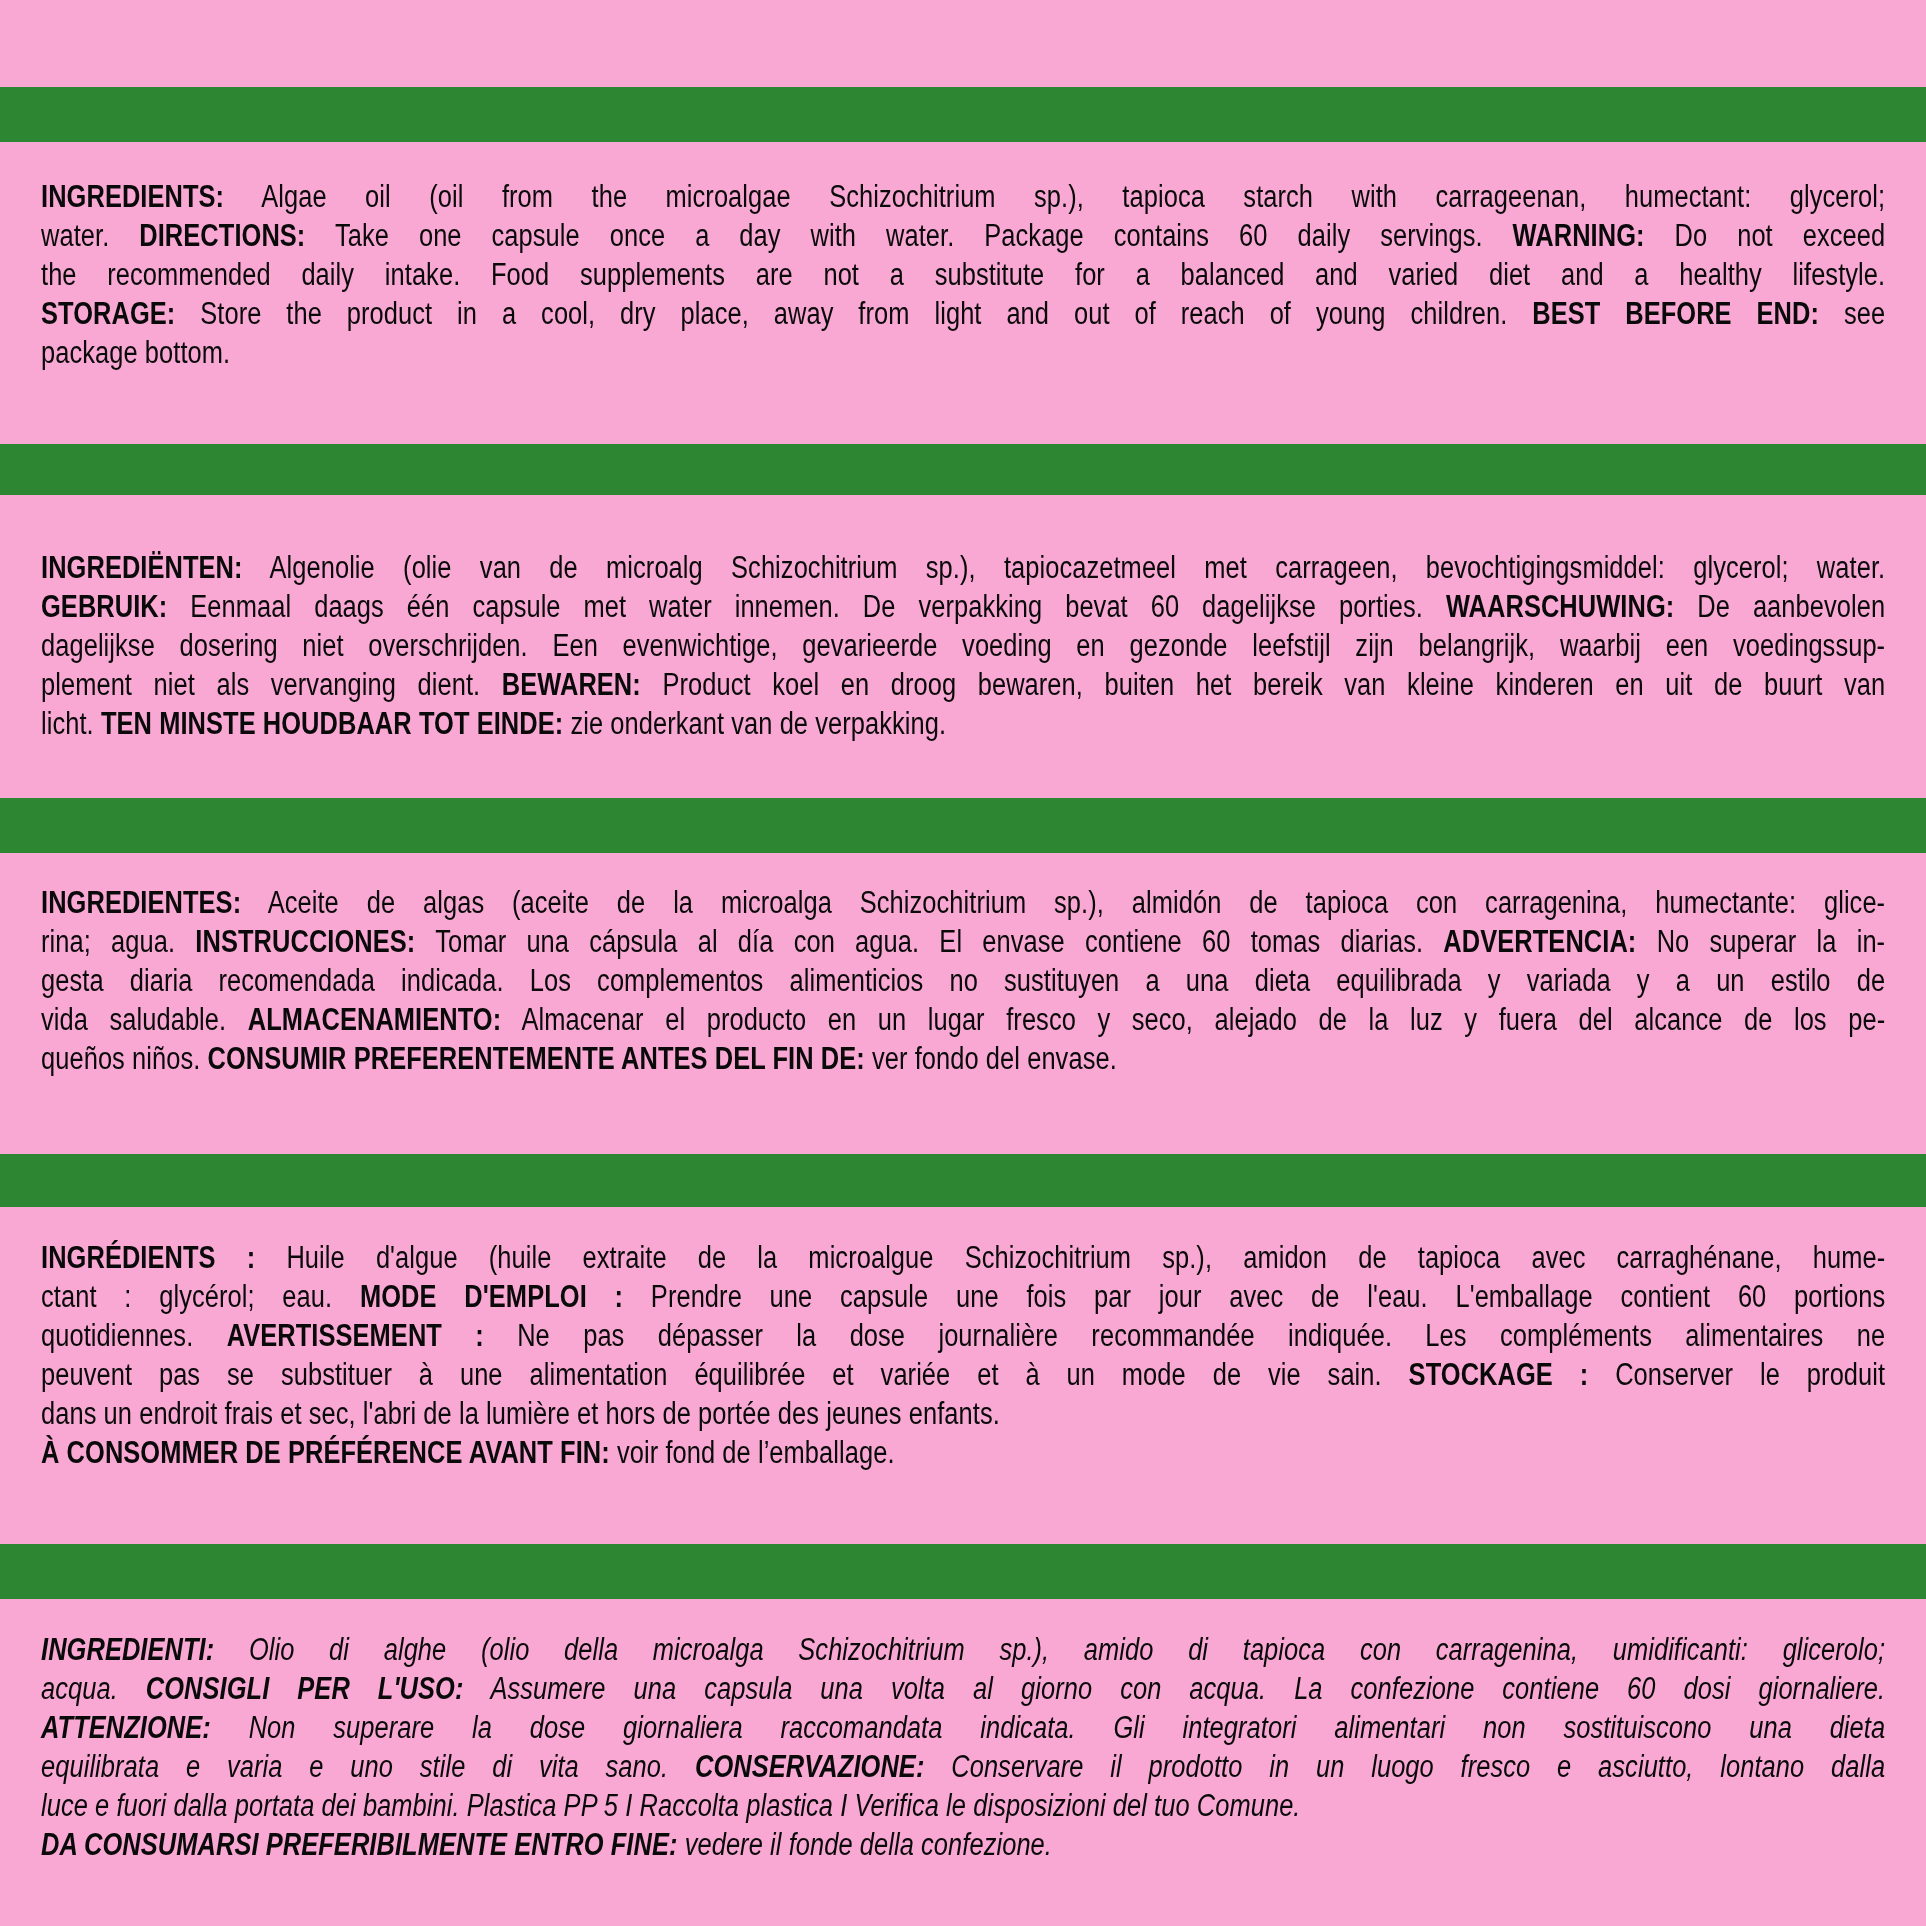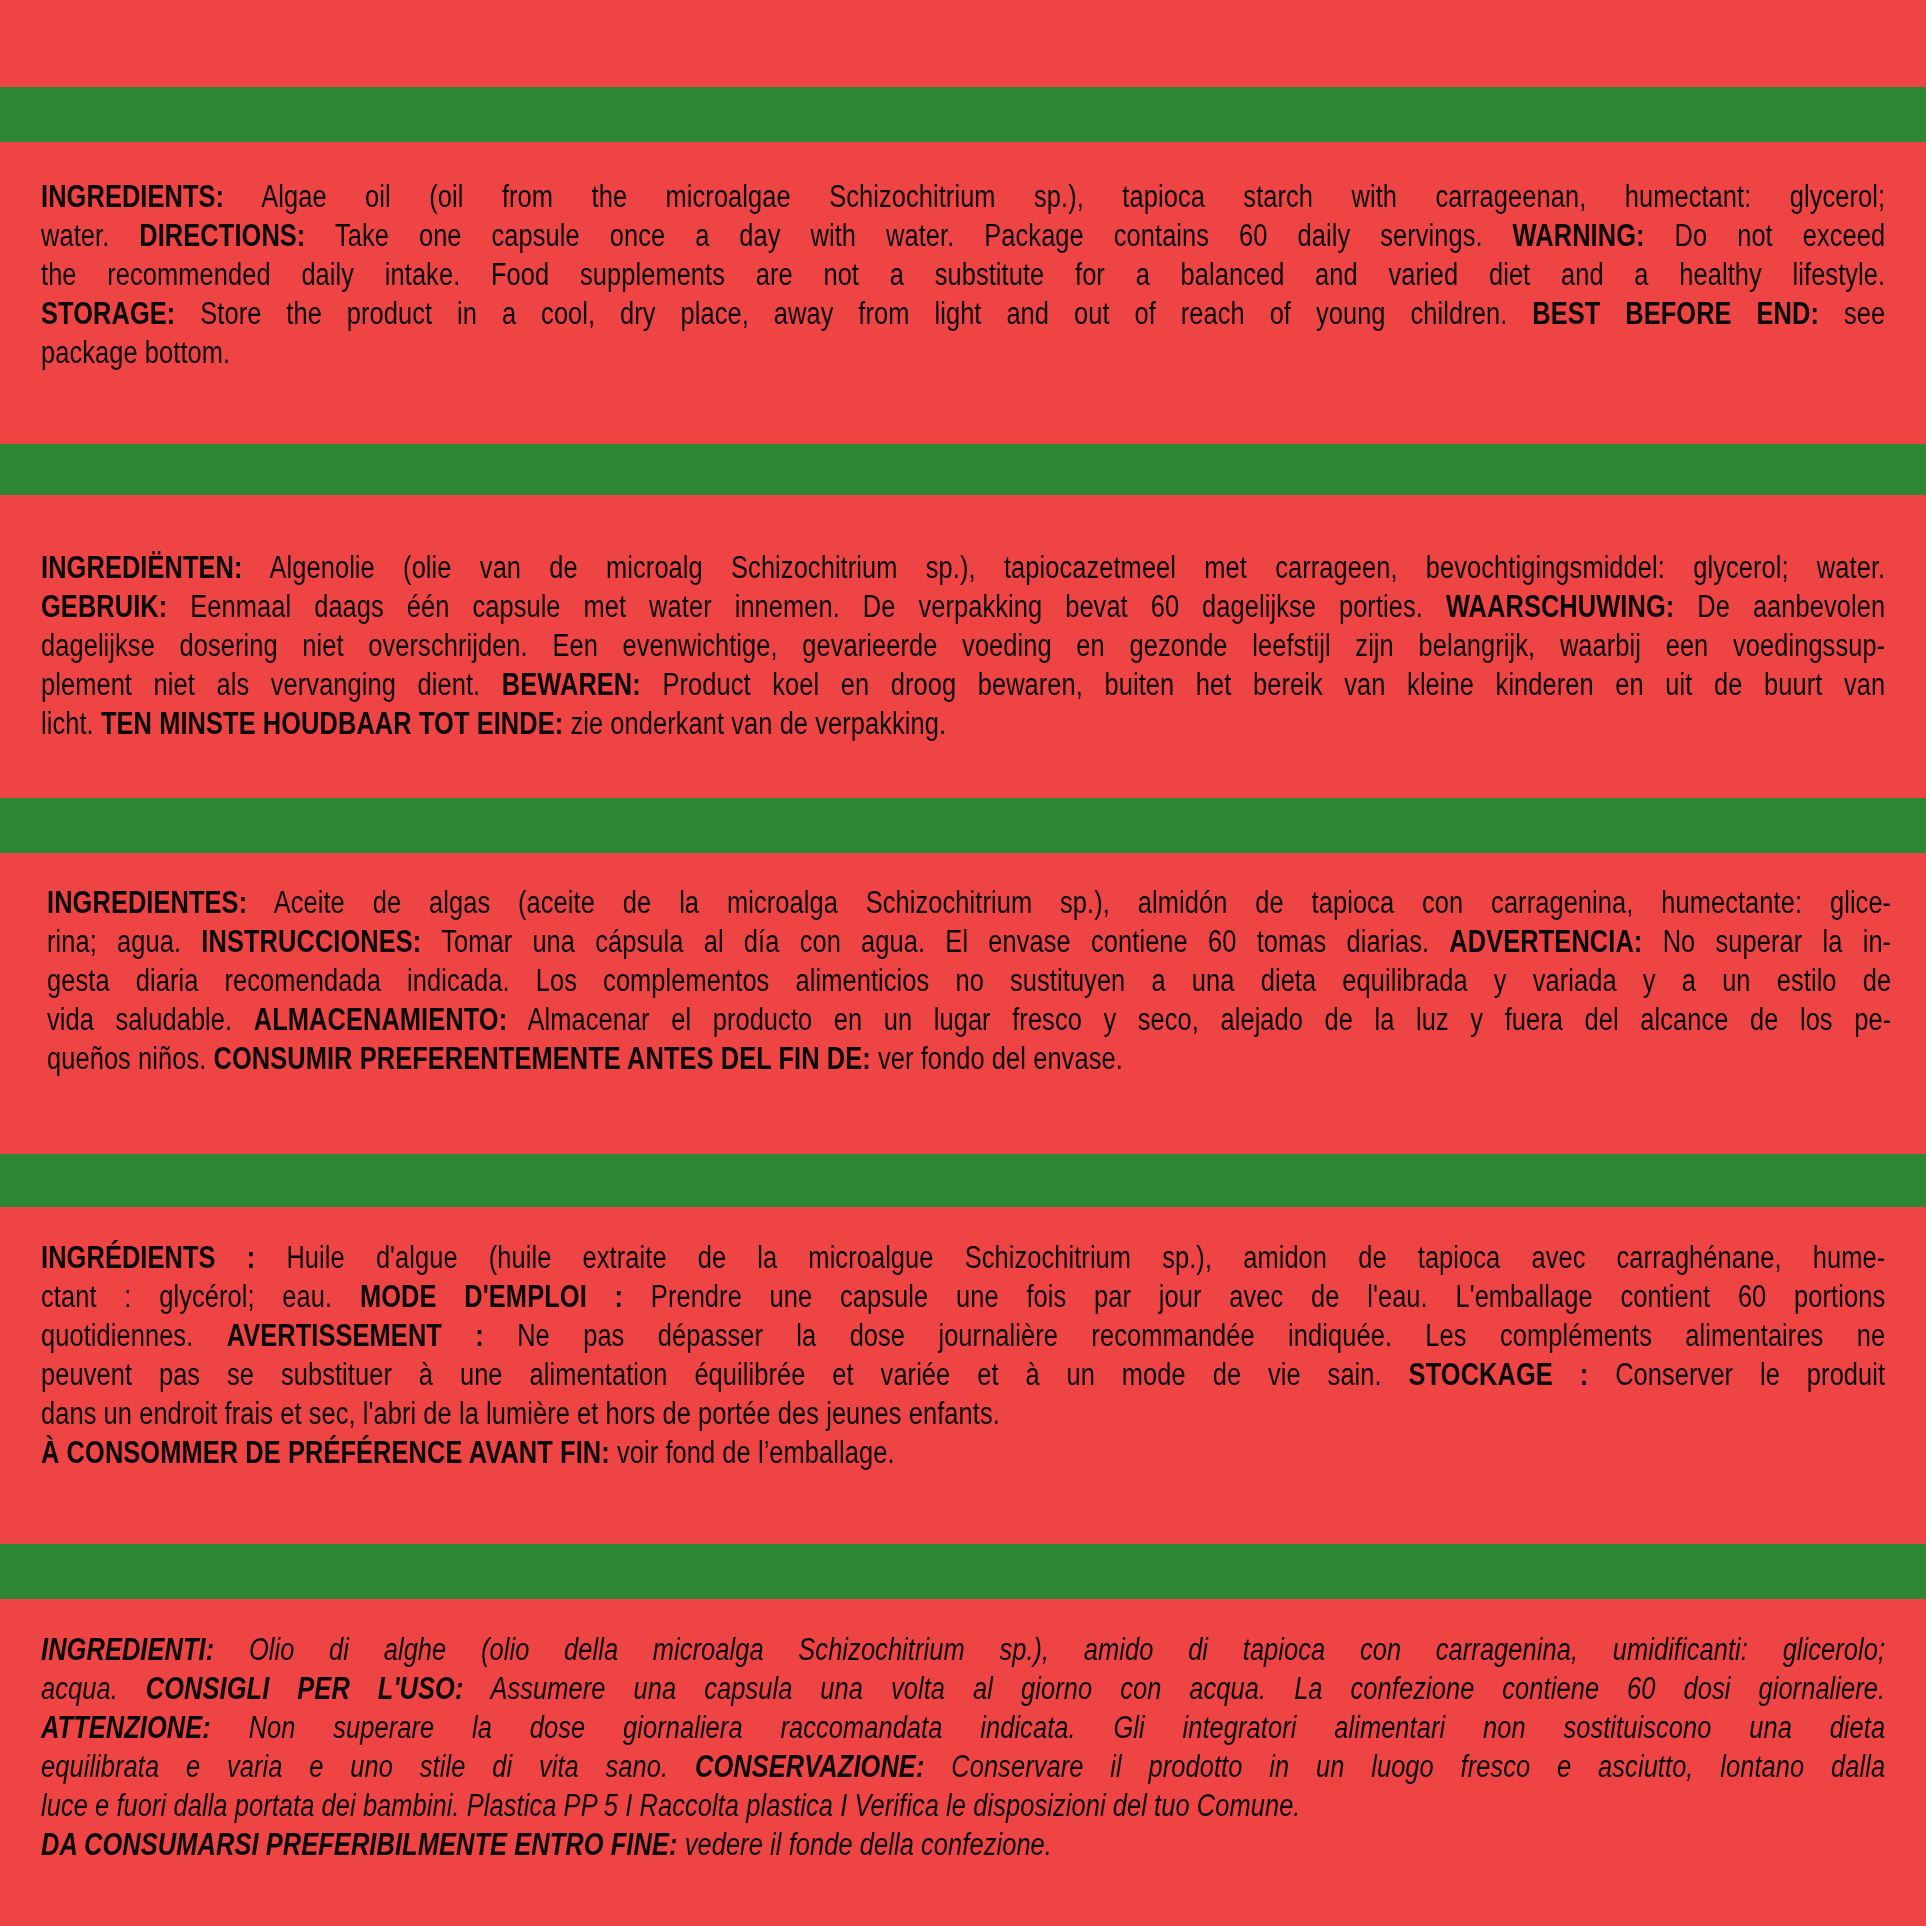--- a/index.html
+++ b/index.html
@@ -24,21 +24,21 @@
   #bar3 { top: 798px; }
   #bar4 { top: 1154px; height: 53px; }
   #bar5 { top: 1544px; }
   .sec {
     position: absolute;
     left: 41px;
     width: 1844px;
   }
   #sec-en { top: 177px; }
   #sec-nl { top: 548px; }
-  #sec-es { top: 883px; margin-left: 6px; }
+  #sec-es { top: 883px; }
   #sec-fr { top: 1238px; }
   #sec-it { top: 1630px; font-style: italic; }
   .line {
     width: 2249px;               
     transform: scaleX(0.82);     
     transform-origin: 0 0;
     font-size: 31px;
     line-height: 39px;
     text-align: justify;
     text-align-last: justify;
@@ -46,21 +46,21 @@
   }
   .line.noj {
     text-align: left;
     text-align-last: left;
   }
   .line b { font-weight: 700; }
 </style>
 </head>
 <body>
 
-<div class="canvas" style="background: #ef4444; color: rgb(10, 10, 10);">
+<div class="canvas" style="background: #f9a8d4; color: rgb(10, 10, 10);">
   <div class="bar" id="bar1" style="background: rgb(45, 135, 50);"></div>
   <div class="bar" id="bar2" style="background: rgb(45, 135, 50);"></div>
   <div class="bar" id="bar3" style="background: rgb(45, 135, 50);"></div>
   <div class="bar" id="bar4" style="background: rgb(45, 135, 50);"></div>
   <div class="bar" id="bar5" style="background: rgb(45, 135, 50);"></div>
 
   <div class="sec" id="sec-en">
       <div class="line"><b>INGREDIENTS:</b><span> Algae oil (oil from the microalgae Schizochitrium sp.), tapioca starch with carrageenan, humectant: glycerol;</span></div>
       <div class="line"><span>water. </span><b>DIRECTIONS:</b><span> Take one capsule once a day with water. Package contains 60 daily servings. </span><b>WARNING:</b><span> Do not exceed</span></div>
       <div class="line"><span>the recommended daily intake. Food supplements are not a substitute for a balanced and varied diet and a healthy lifestyle.</span></div>

